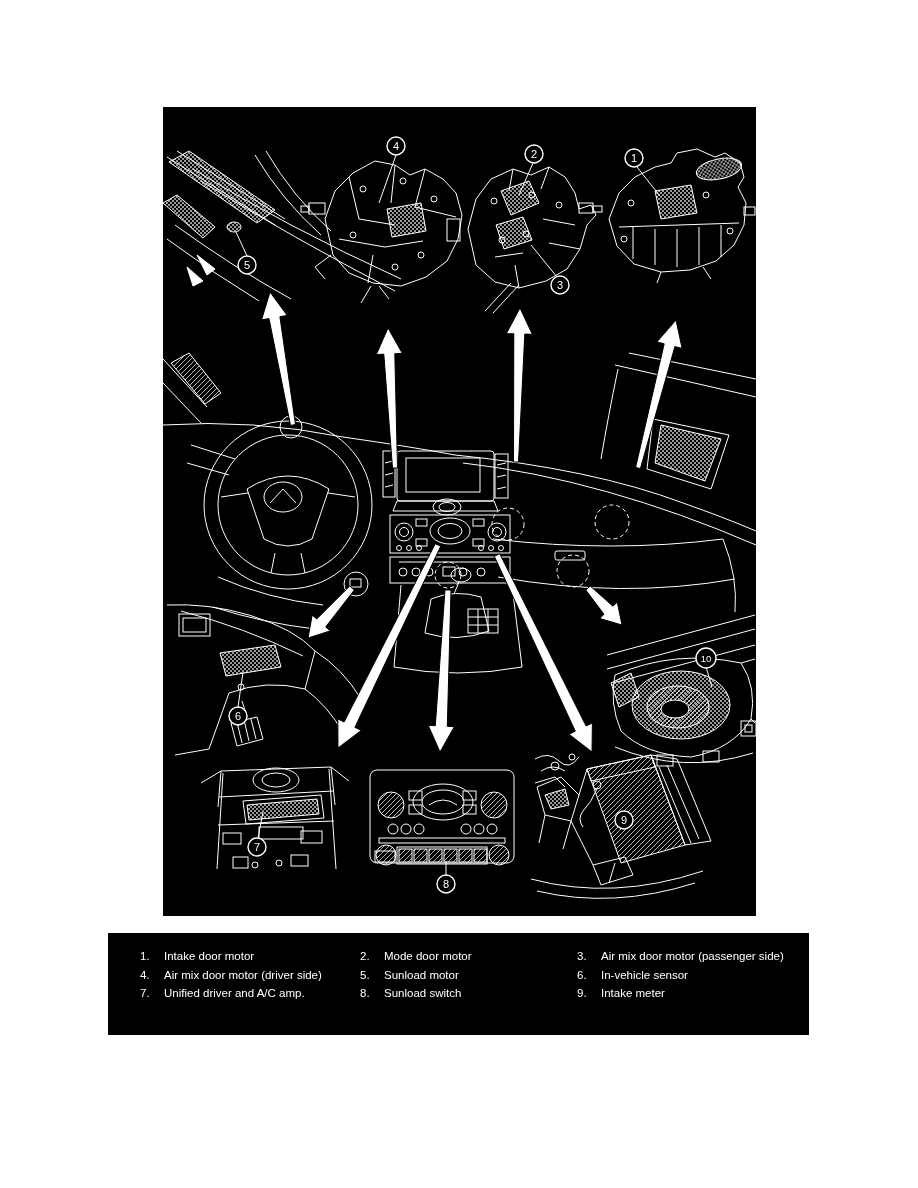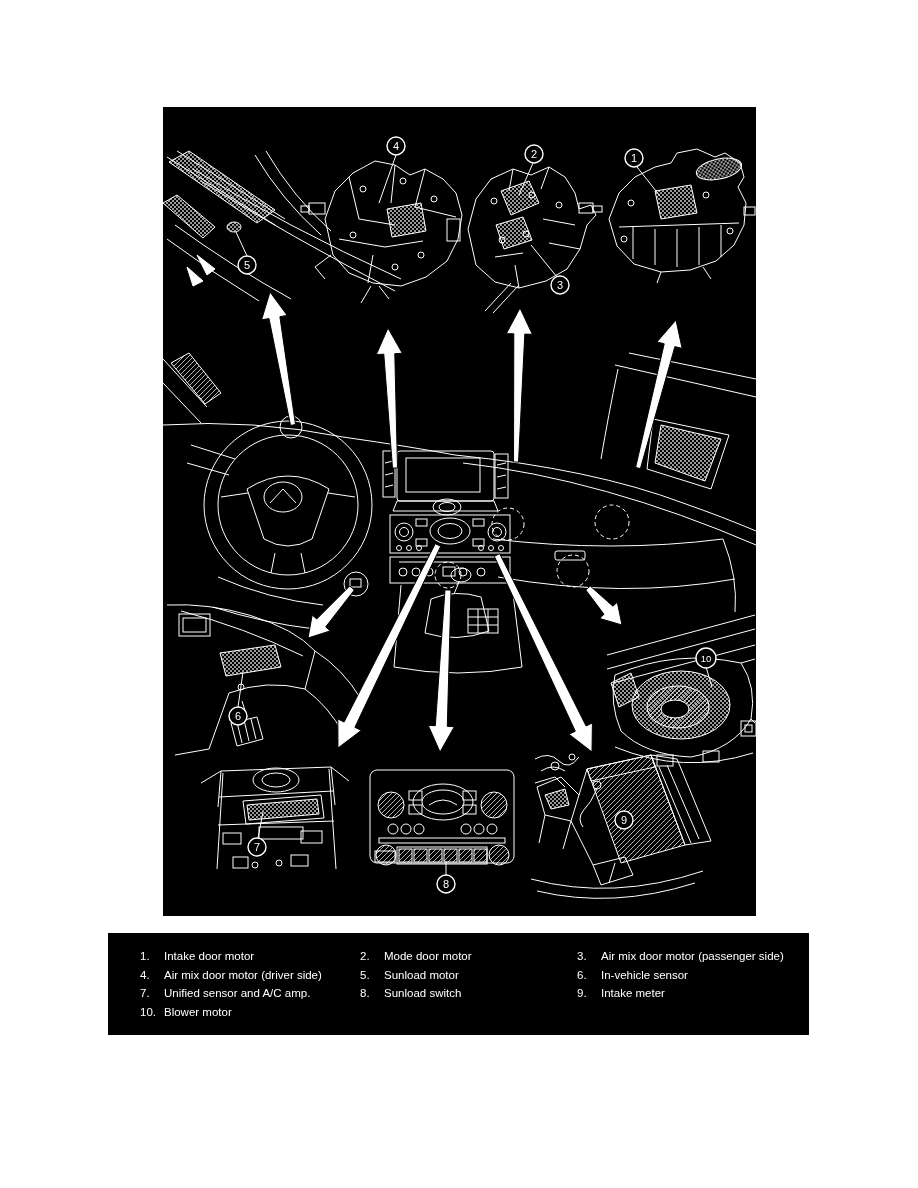--- a/index.html
+++ b/index.html
@@ -361,32 +361,26 @@
           <span class="legend-label">Sunload motor</span>
         </div>
         <div class="legend-cell c3">
           <span class="legend-num">6.</span>
           <span class="legend-label">In-vehicle sensor</span>
         </div>
       </div>
       <div class="legend-row">
         <div class="legend-cell c1">
           <span class="legend-num">7.</span>
-          <span class="legend-label">Unified sensor and A/C amp.</span>
+          <span class="legend-label">Unified driver and A/C amp.</span>
         </div>
         <div class="legend-cell c2">
           <span class="legend-num">8.</span>
           <span class="legend-label">Sunload switch</span>
         </div>
         <div class="legend-cell c3">
           <span class="legend-num">9.</span>
           <span class="legend-label">Intake meter</span>
-        </div>
-      </div>
-      <div class="legend-row">
-        <div class="legend-cell c1">
-          <span class="legend-num">10.</span>
-          <span class="legend-label">Blower motor</span>
         </div>
       </div>
     </div>
   </div>
 </div>
 
 </body></html>

